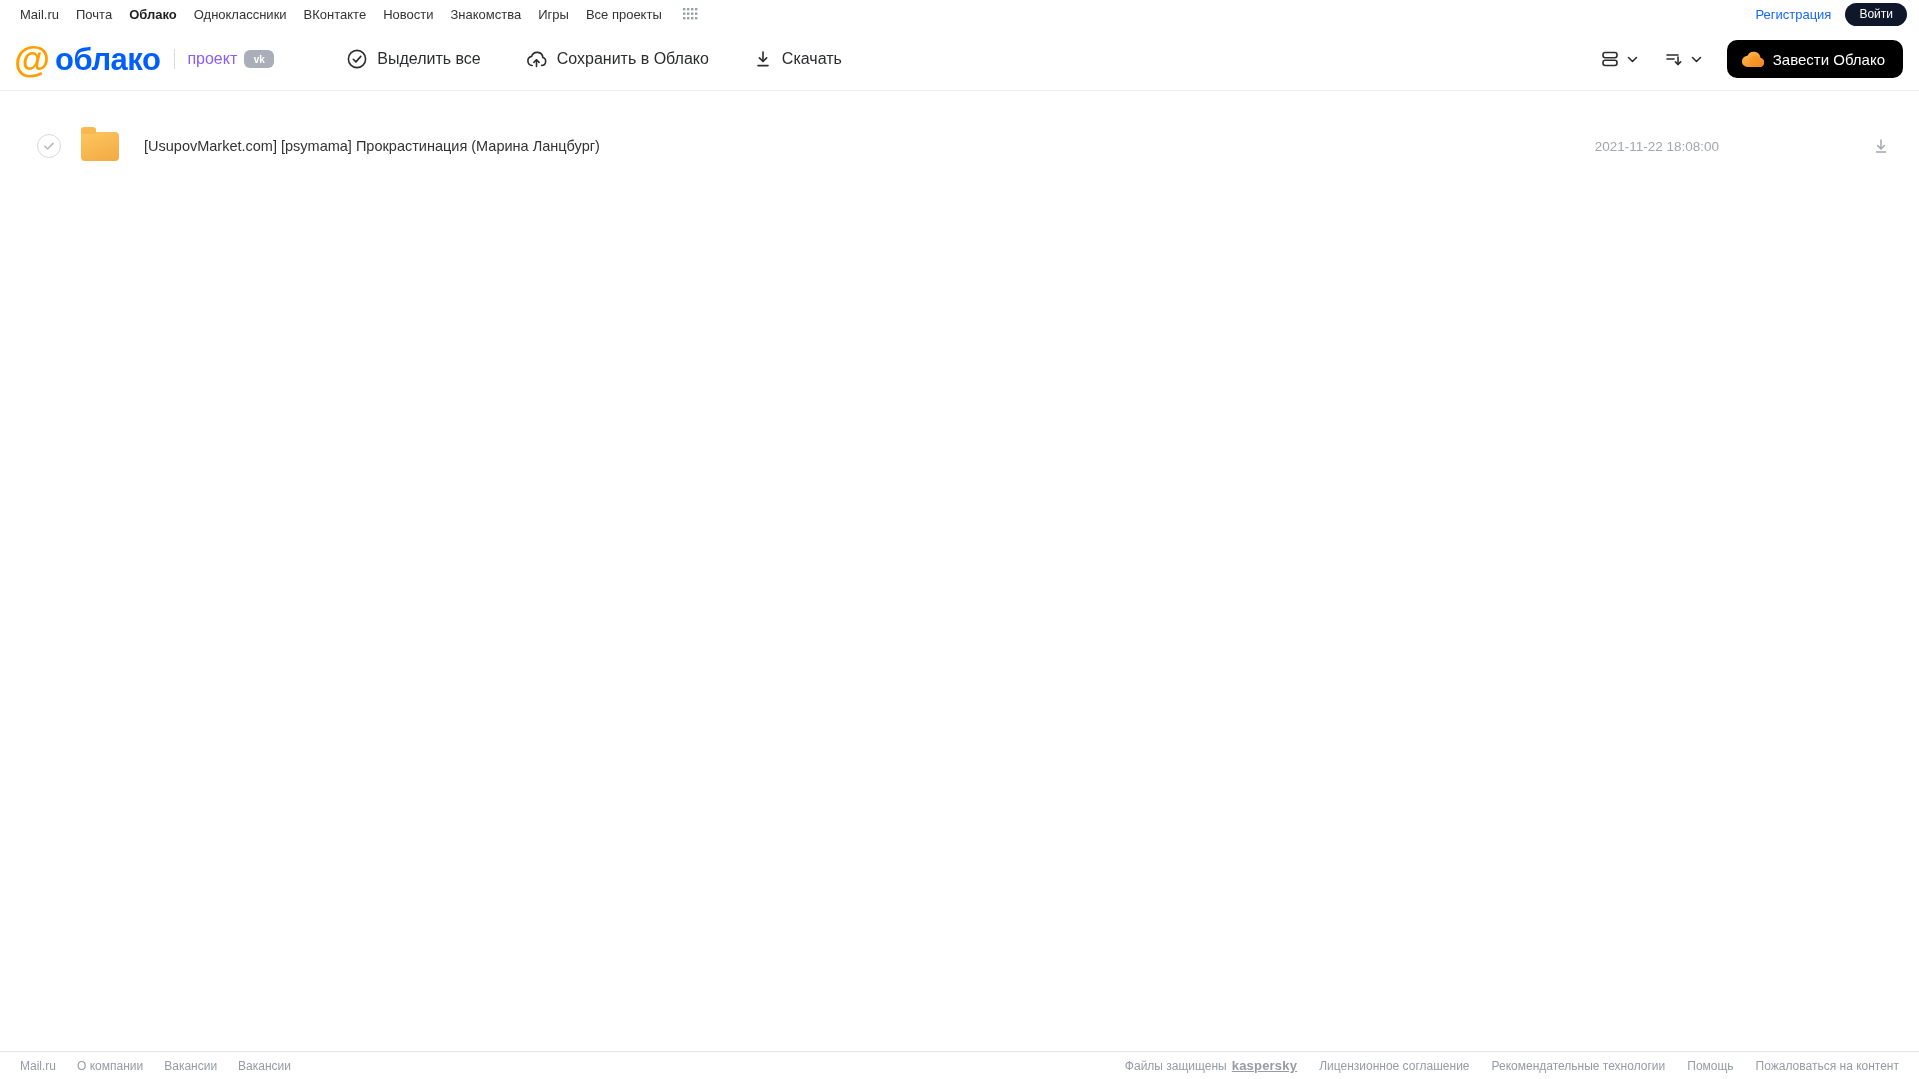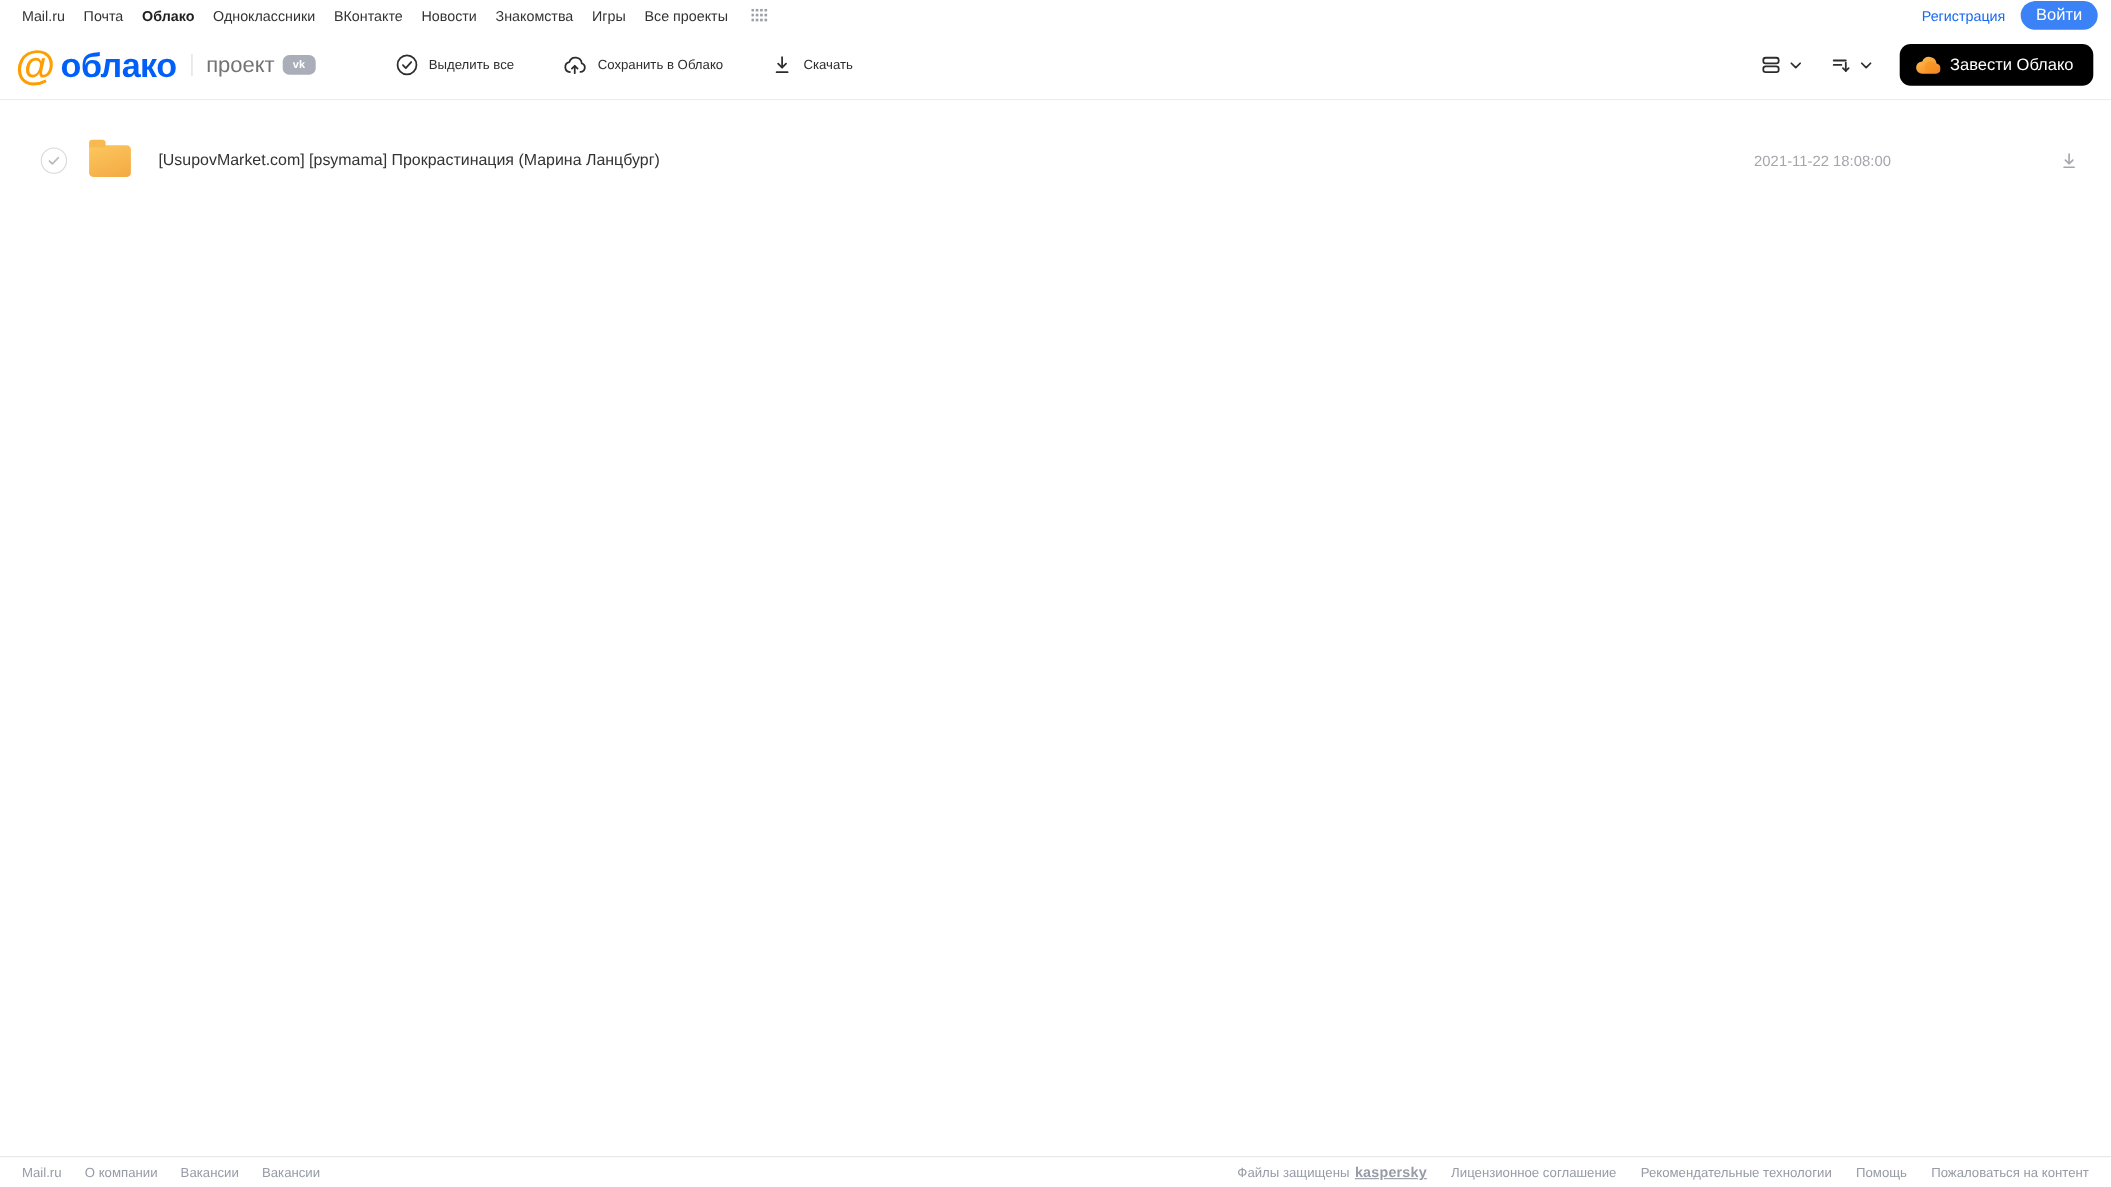--- a/index.html
+++ b/index.html
@@ -15,51 +15,51 @@
     height:28px; display:flex; align-items:center;
     padding:0 12px 0 20px; font-size:13px;
   }
   .topnav-links { display:flex; align-items:center; gap:17px; }
   .topnav-links a { color:#333; }
   .topnav-links a.active { font-weight:bold; color:#1f1f1f; }
   .grid-icon { display:inline-flex; margin-left:4px; cursor:pointer; }
   .topnav-right { margin-left:auto; display:flex; align-items:center; gap:14px; }
   .reg-link { color:#1668f5; }
   .login-btn {
-    background:#3b82f6; color:#fff; border:none; font-size:15px;
+    background:#0f172a; color:#fff; border:none; font-size:12px;
     padding:4px 14px 5px; border-radius:14px; cursor:pointer;
     font-family:inherit;
   }
 
   
   .header {
     height:63px; display:flex; align-items:center;
     padding:0 16px 0 14px; border-bottom:1px solid #ecedef;
   }
   .logo { display:flex; align-items:center; cursor:pointer; }
   .logo-at {
     font-size:37px; font-weight:bold; color:#ff9e00; line-height:1;
     margin-right:5px;
   }
   .logo-text {
     font-size:31px; font-weight:bold; color:#005ff9;
     letter-spacing:-0.5px; line-height:1;
   }
   .logo-divider { width:1px; height:20px; background:#d9dadd; margin:0 12px 0 14px; }
-  .project-label { color:#737373; font-size:20px; margin-right:7px; }
+  .project-label { color:#8b5cf6; font-size:16px; margin-right:7px; }
   .vk-badge {
     width:30px; height:18px; background:#a9aeb8; border-radius:6px;
     color:#fff; font-size:10px; font-weight:bold;
     display:inline-flex; align-items:center; justify-content:center;
   }
 
   .toolbar { display:flex; align-items:center; gap:44px; margin-left:72px; }
   .toolbar-btn {
     display:flex; align-items:center; gap:9px; cursor:pointer;
-    font-size:12px; color:#2c2d2e; background:none; border:none;
+    font-size:16px; color:#2c2d2e; background:none; border:none;
     font-family:inherit;
   }
   .toolbar-btn svg { color:#2c2d2e; }
 
   .header-right { margin-left:auto; display:flex; align-items:center; gap:24px; }
   .icon-dd { display:flex; align-items:center; gap:5px; cursor:pointer; color:#2c2d2e; }
   .get-cloud-btn {
     display:flex; align-items:center; gap:9px; background:#000000; color:#fff;
     border:none; height:38px; padding:0 18px 0 14px; border-radius:10px;
     font-size:15px; cursor:pointer; font-family:inherit;

